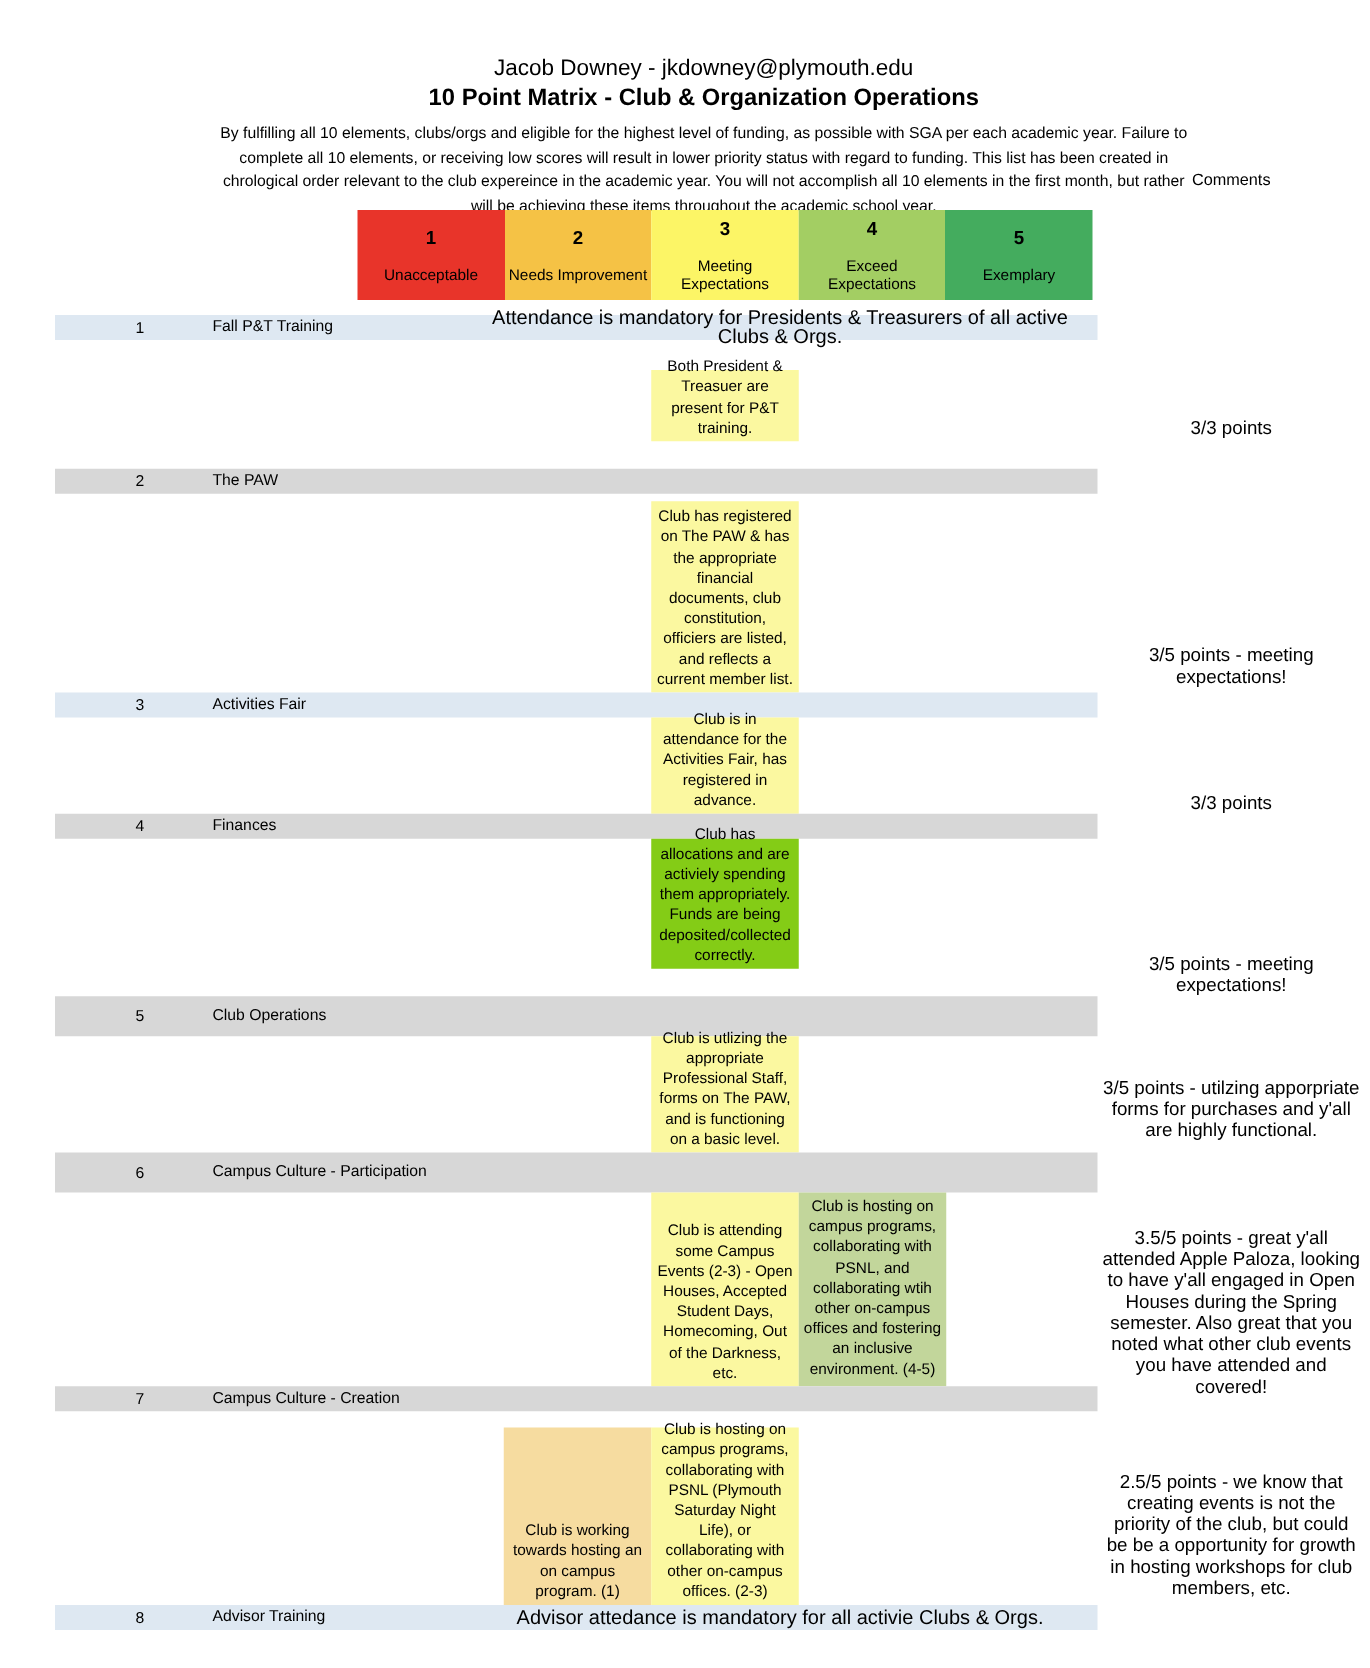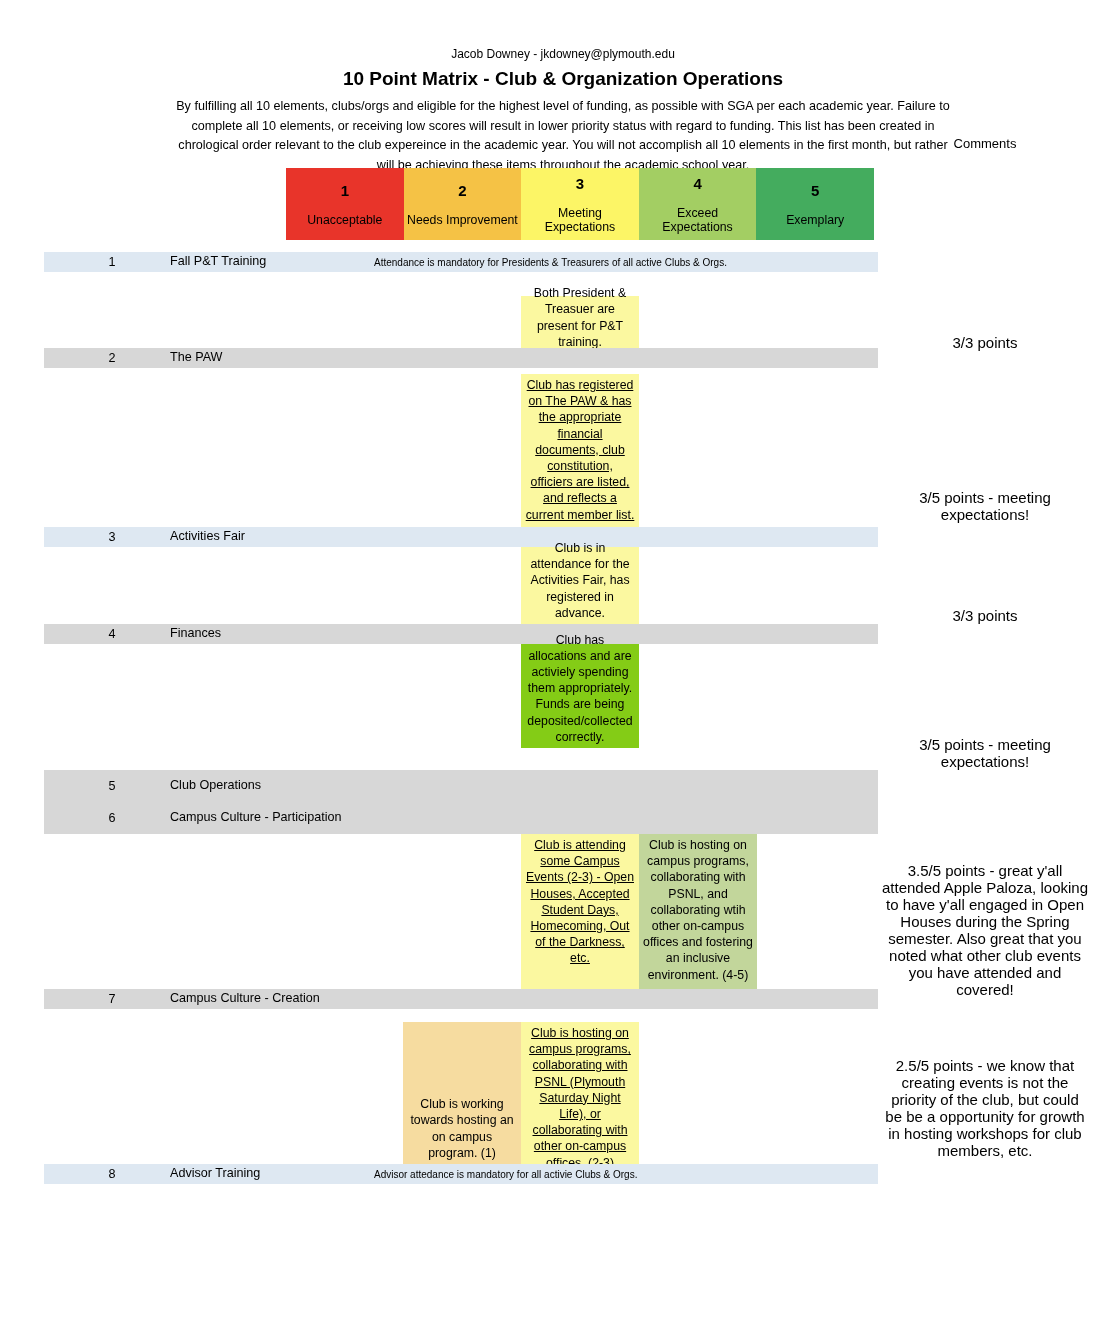--- a/index.html
+++ b/index.html
@@ -18,21 +18,21 @@
 
   
   .doc-header {
     position: absolute;
     left: 0;
     top: 0;
     width: 1096px;
   }
   .author-line {
     text-align: center;
-    font-size: 12px;
+    font-size: 18px;
     margin-top: 46px;
     line-height: 16px;
     padding-left: 30px;
   }
   .doc-title {
     text-align: center;
     font-size: 19px;
     font-weight: bold;
     line-height: 24px;
     margin-top: 5px;
@@ -121,21 +121,22 @@
     left: 126px;
     width: 210px;
     font-size: 12.6px;
     line-height: 15.5px;
     text-align: left;
   }
   .banner-note {
     position: absolute;
     left: 330px;
     width: 500px;
-    font-size: 10px;
+    text-align: center;
+    font-size: 16px;
     line-height: 15px;
   }
 
   
   .band {
     position: relative;
     width: 1096px;
   }
   .desc-cell {
     position: absolute;
@@ -145,22 +146,21 @@
     text-align: center;
     padding: 3px 4px;
     display: flex;
     align-items: flex-end;
     justify-content: center;
   }
   .desc-cell.align-top {
     align-items: flex-start;
   }
   .desc-cell.align-mid {
-    align-items: flex-start;
-    text-decoration: underline;
+    align-items: flex-end;
   }
   .desc-inner { width: 100%; }
 
   .comment-cell {
     position: absolute;
     left: 874px;
     width: 222px;
     box-sizing: border-box;
     font-size: 15px;
     line-height: 17px;
@@ -204,21 +204,21 @@
     </div>
   </div>
 
 <div class="matrix" id="matrix">
     <div class="section">
       <div class="banner" style="height: 20px; background: rgb(222, 232, 242);">
         <div class="banner-num">1</div>
         <div class="banner-title">Fall P&amp;T Training</div>
         <div class="banner-note">Attendance is mandatory for Presidents &amp; Treasurers of all active Clubs &amp; Orgs.</div>
       </div>
-      <div class="band" style="height: 76px;">
+      <div class="band" style="height: 103px;">
         <div class="desc-cell col3" style="top: 24px; height: 57px; background: rgb(251, 248, 160);">
           <div class="desc-inner">Both President &amp; Treasuer are present for P&amp;T training.</div>
         </div>
         <div class="comment-cell" style="top: 62px;">3/3 points</div>
       </div>
     </div>
     <div class="section">
       <div class="banner" style="height: 20px; background: rgb(215, 215, 215);">
         <div class="banner-num">2</div>
         <div class="banner-title">The PAW</div>
@@ -251,20 +251,26 @@
         <div class="desc-cell col3" style="top: 0px; height: 104px; background: #84cc16;">
           <div class="desc-inner">Club has allocations and are activiely spending them appropriately. Funds are being deposited/collected correctly.</div>
         </div>
         <div class="comment-cell" style="top: 92px;">3/5 points - meeting expectations!</div>
       </div>
     </div>
     <div class="section">
       <div class="banner two-line" style="height: 32px; background: rgb(215, 215, 215);">
         <div class="banner-num">5</div>
         <div class="banner-title">Club Operations</div>
+      </div>
+      <div class="band" style="height: 93px;">
+        <div class="desc-cell col3" style="top: 0px; height: 93px; background: rgb(251, 248, 160);">
+          <div class="desc-inner">Club is utlizing the appropriate Professional Staff, forms on The PAW, and is functioning on a basic level.</div>
+        </div>
+        <div class="comment-cell" style="top: 33px;">3/5 points - utilzing apporpriate forms for purchases and y'all are highly functional.</div>
       </div>
     </div>
     <div class="section">
       <div class="banner two-line" style="height: 32px; background: rgb(215, 215, 215);">
         <div class="banner-num">6</div>
         <div class="banner-title">Campus Culture - Participation</div>
       </div>
       <div class="band" style="height: 155px;">
         <div class="desc-cell col3 align-mid" style="top: 0px; height: 155px; background: rgb(251, 248, 160);">
           <div class="desc-inner">Club is attending some Campus Events (2-3) - Open Houses, Accepted Student Days, Homecoming, Out of the Darkness, etc.</div>

